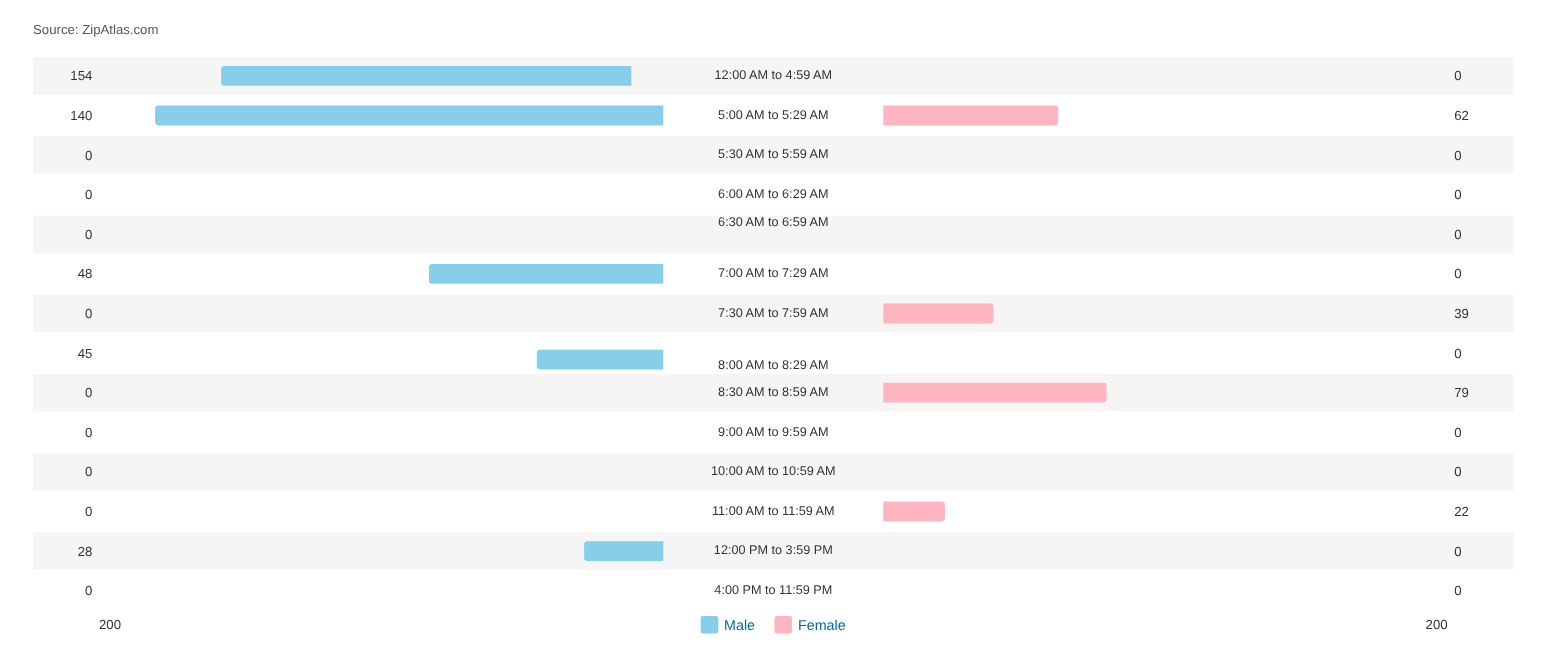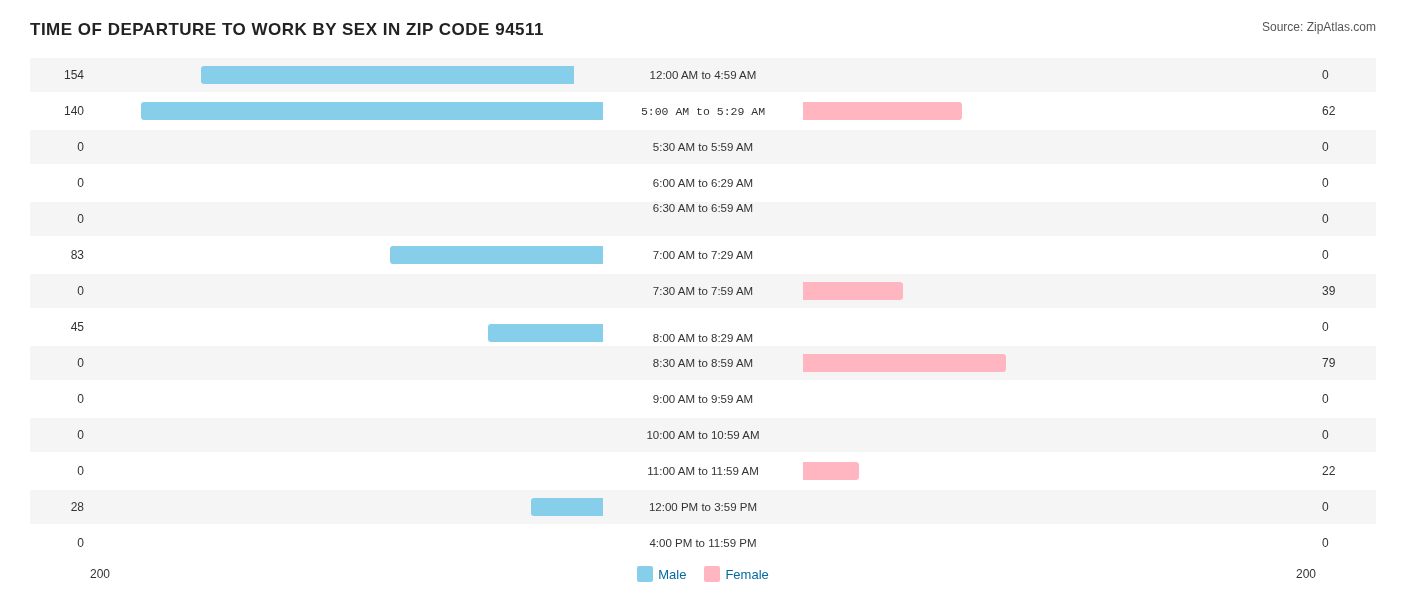--- a/index.html
+++ b/index.html
@@ -138,42 +138,41 @@
     }
     .right-val-spacer {
       width: 60px;
       flex-shrink: 0;
     }
   </style>
 </head>
 <body>
 
 <div class="header">
-  <span class="title">TIME OF DEPARTURE TO WORK BY SEX IN ZIP CODE 94511</span>
   <span class="source">Source: ZipAtlas.com</span>
 </div>
 
 <div class="chart-area">
   <div id="rows-container">
       <div class="row">
     <div class="left-val">154</div>
     <div style="flex:1; display:flex; align-items:center; height:100%;gap:29px;">
       <div class="male-bar-wrap">
         <div class="male-bar" style="width:77%;"></div>
       </div>
       <div class="label-center">12:00 AM to 4:59 AM</div>
       <div class="female-bar-wrap">
         <div class="female-bar" style="width:0%;"></div>
       </div>
     </div>
     <div class="right-val">0</div>
   </div>
       <div class="row">
     <div class="left-val">140</div>
-    <div style="flex:1; display:flex; align-items:center; height:100%;font-family:Liberation Mono, monospace;">
+    <div style="flex:1; display:flex; align-items:center; height:100%;">
       <div class="male-bar-wrap">
         <div class="male-bar" style="width:90%;"></div>
       </div>
       <div class="label-center">5:00 AM to 5:29 AM</div>
       <div class="female-bar-wrap">
         <div class="female-bar" style="width:31%;"></div>
       </div>
     </div>
     <div class="right-val">62</div>
   </div>
@@ -210,21 +209,21 @@
         <div class="male-bar" style="width:0%;"></div>
       </div>
       <div class="label-center">6:30 AM to 6:59 AM</div>
       <div class="female-bar-wrap">
         <div class="female-bar" style="width:0%;"></div>
       </div>
     </div>
     <div class="right-val">0</div>
   </div>
       <div class="row">
-    <div class="left-val">83</div>
+    <div class="left-val">48</div>
     <div style="flex:1; display:flex; align-items:center; height:100%;">
       <div class="male-bar-wrap">
         <div class="male-bar" style="width:41.5%;"></div>
       </div>
       <div class="label-center">7:00 AM to 7:29 AM</div>
       <div class="female-bar-wrap">
         <div class="female-bar" style="width:0%;"></div>
       </div>
     </div>
     <div class="right-val">0</div>

